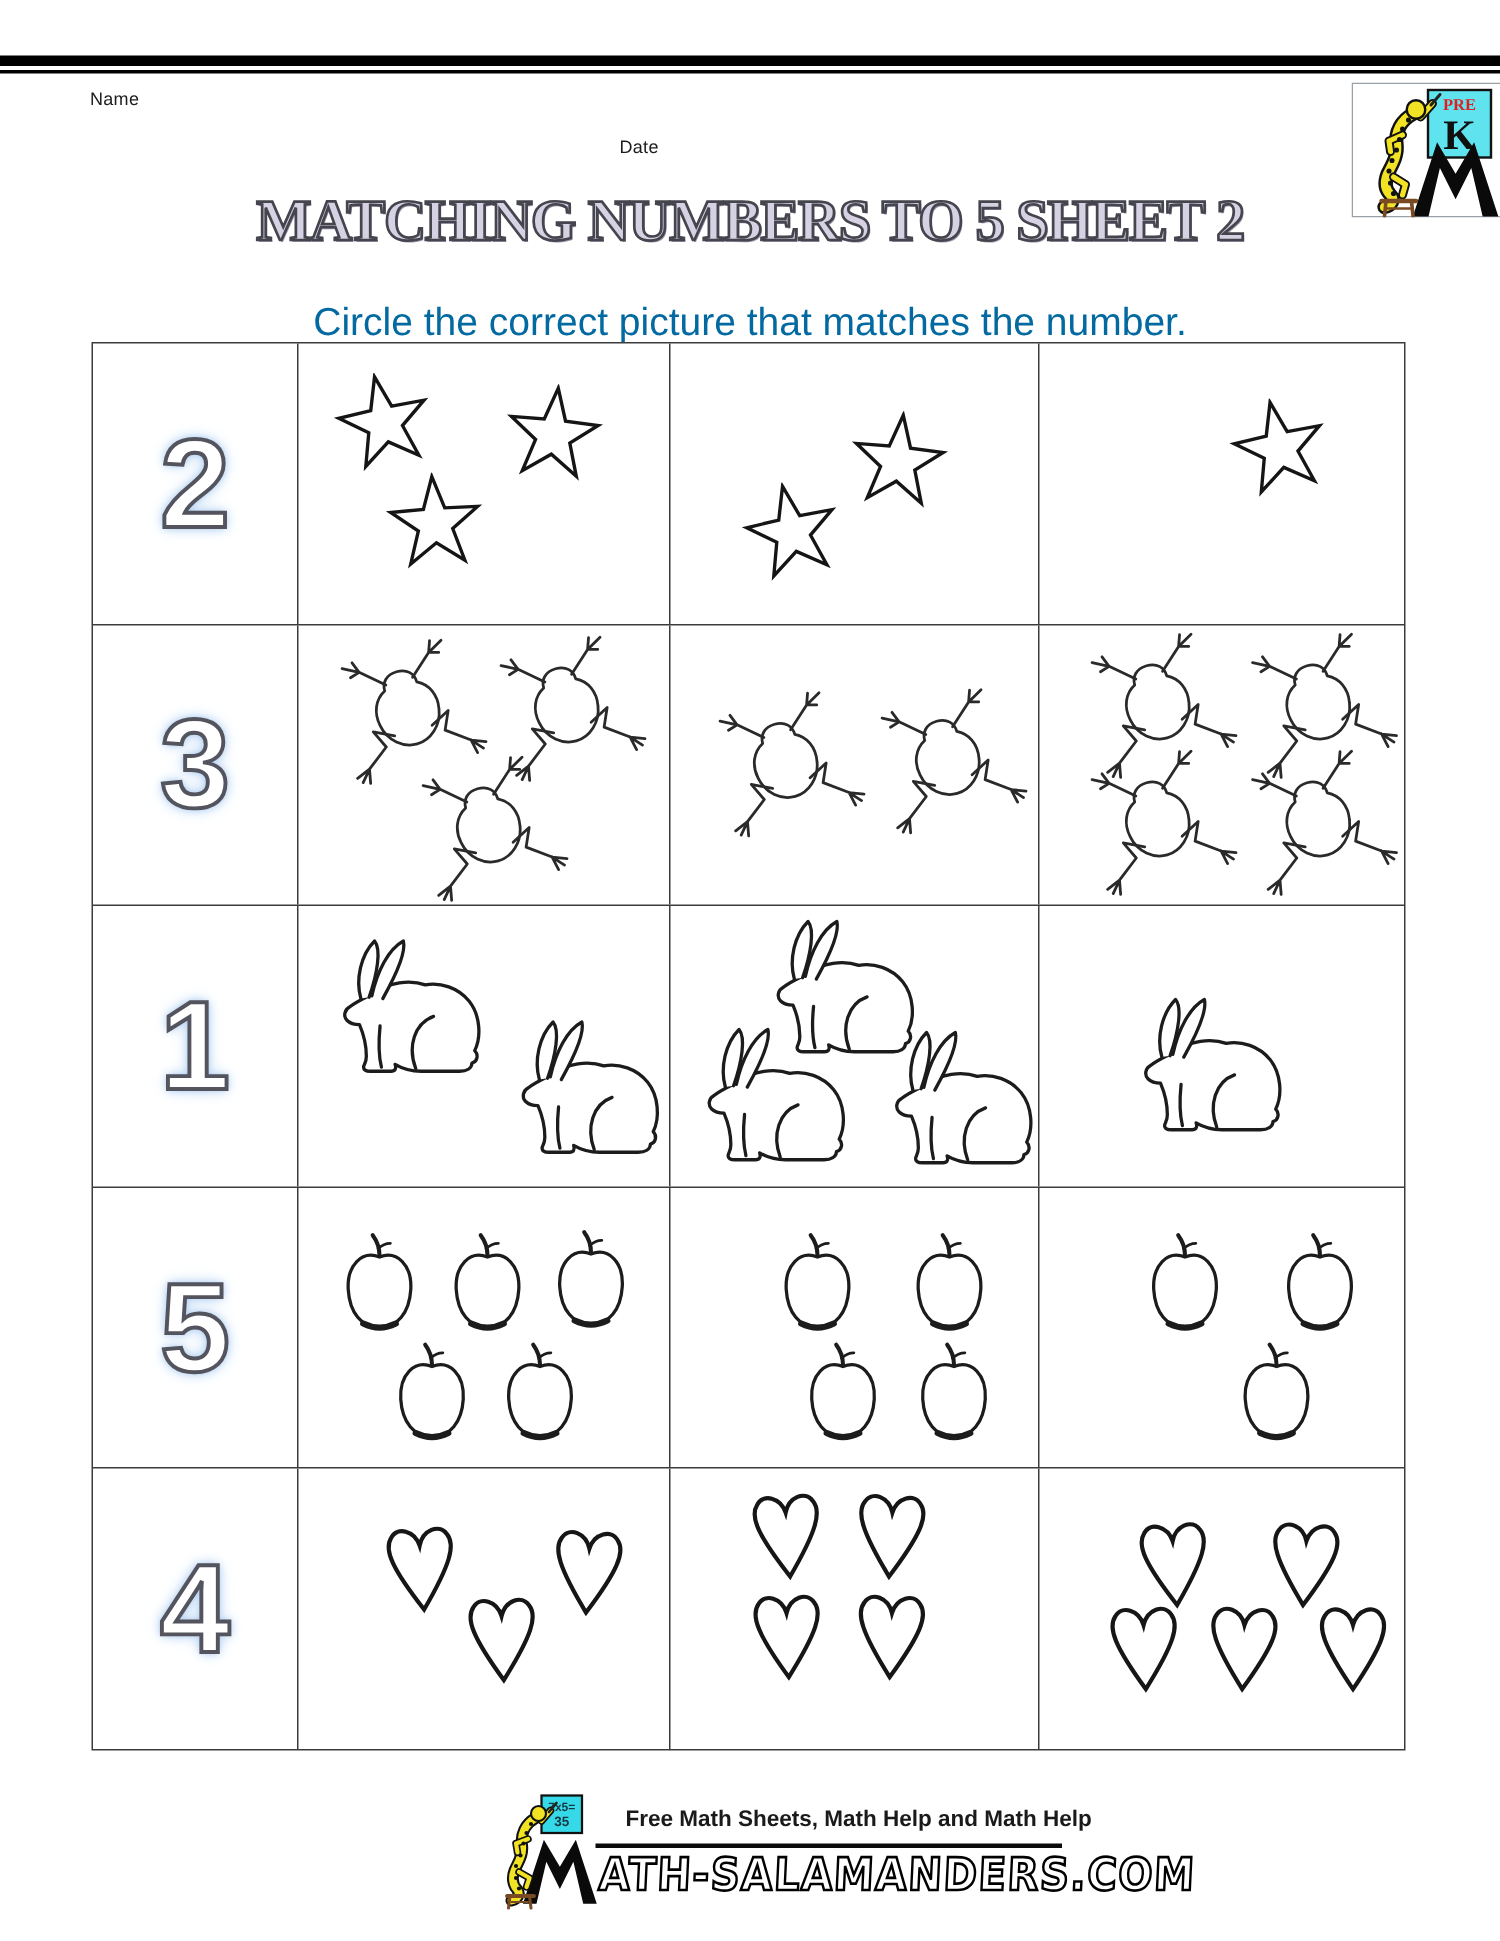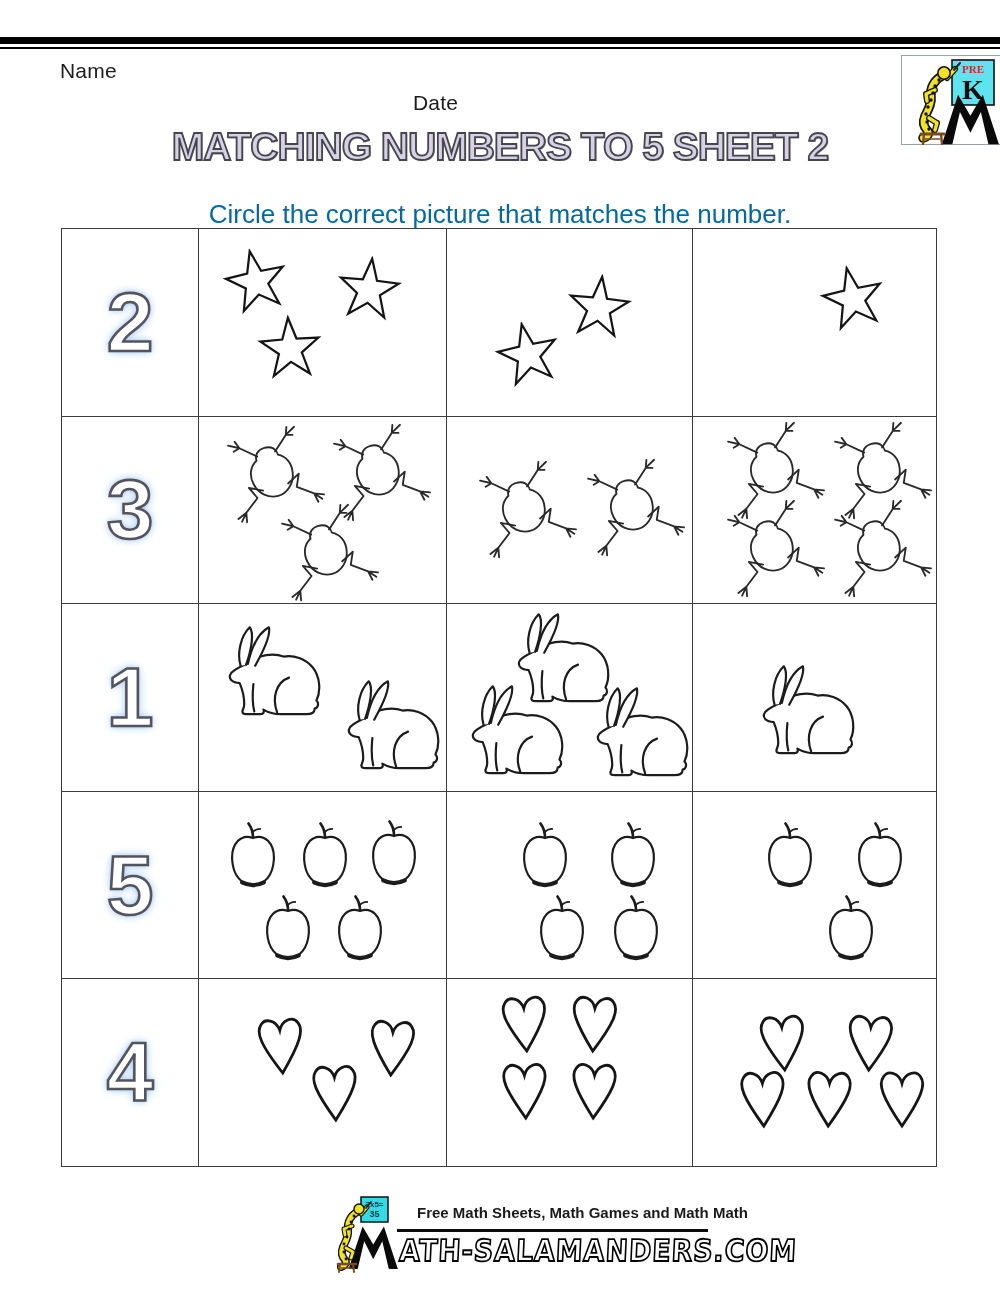--- a/index.html
+++ b/index.html
@@ -2,28 +2,28 @@
 <html><head>
 <meta charset="utf-8">
 <style>
   html,body{margin:0;padding:0;}
   body{
     position:relative;width:1000px;height:1294px;background:#fff;overflow:hidden;
     font-family:"Liberation Sans",sans-serif;color:#111;
   }
   .top-rule{position:absolute;left:0;top:37px;width:1000px;height:12px;
     background:linear-gradient(#000 0 58%,#fff 58% 80%,#000 80% 100%);}
-  .meta-label{position:absolute;top:59px;font-size:21px;color:#1c1c1c;letter-spacing:.2px;}
+  .meta-label{position:absolute;top:59px;font-size:12px;color:#1c1c1c;letter-spacing:.2px;}
   .name-label{left:60px;}
   .date-label{left:413px;margin-top:32px;}
   .logo-box{position:absolute;left:901px;top:55px;width:101px;height:90px;}
   .page-title{position:absolute;left:0;top:99px;width:1000px;text-align:center;
     font-size:39px;font-weight:bold;letter-spacing:-1px;
     color:#d7d1e4;-webkit-text-stroke:1.8px #45454e;
-    text-shadow:1px 1px 0 #9a93ab;}
+    text-shadow:1px 1px 0 #9a93ab;font-family:Liberation Serif, serif;}
   .instruction{position:absolute;left:0;top:173px;width:1000px;text-align:center;
     font-size:26px;color:#0369a1;}
   
   .ws-table{position:absolute;left:61px;top:228px;border:1px solid #3c3c3c;background:#fff;}
   .ws-row{display:grid;grid-template-columns:137px 247px 246px 244px;height:186.6px;}
   .ws-row + .ws-row{border-top:1px solid #3c3c3c;}
   .num-cell{border-right:1px solid #3c3c3c;display:flex;align-items:center;justify-content:center;}
   .digit{font-size:84px;font-weight:bold;color:#fff;
     -webkit-text-stroke:2.6px #54545e;
     text-shadow:0 0 4px #a5c6ee,0 0 8px #b9d6f3,0 0 12px #cfe2f8;}
@@ -494,15 +494,15 @@
         <circle cx="16" cy="63" r="1.4"></circle>
       </g>
       <g>
         <path d="M8 68 L26 68" stroke="#7a4a22" stroke-width="2.6"></path>
         <path d="M10 68 L9 76 M23 68 L24 76" stroke="#7a4a22" stroke-width="2"></path>
         <path d="M11 72 L22 72" stroke="#7a4a22" stroke-width="1.4"></path>
       </g>
     </g>
   </svg>
 </div>
-<span class="tagline">Free Math Sheets, Math Games and Math Math</span>
+<span class="tagline">Free Math Sheets, Math Help and Math Help</span>
 <div class="footer-rule"></div>
 <span class="site-text">ATH-SALAMANDERS.COM</span>
 
 </body></html>

